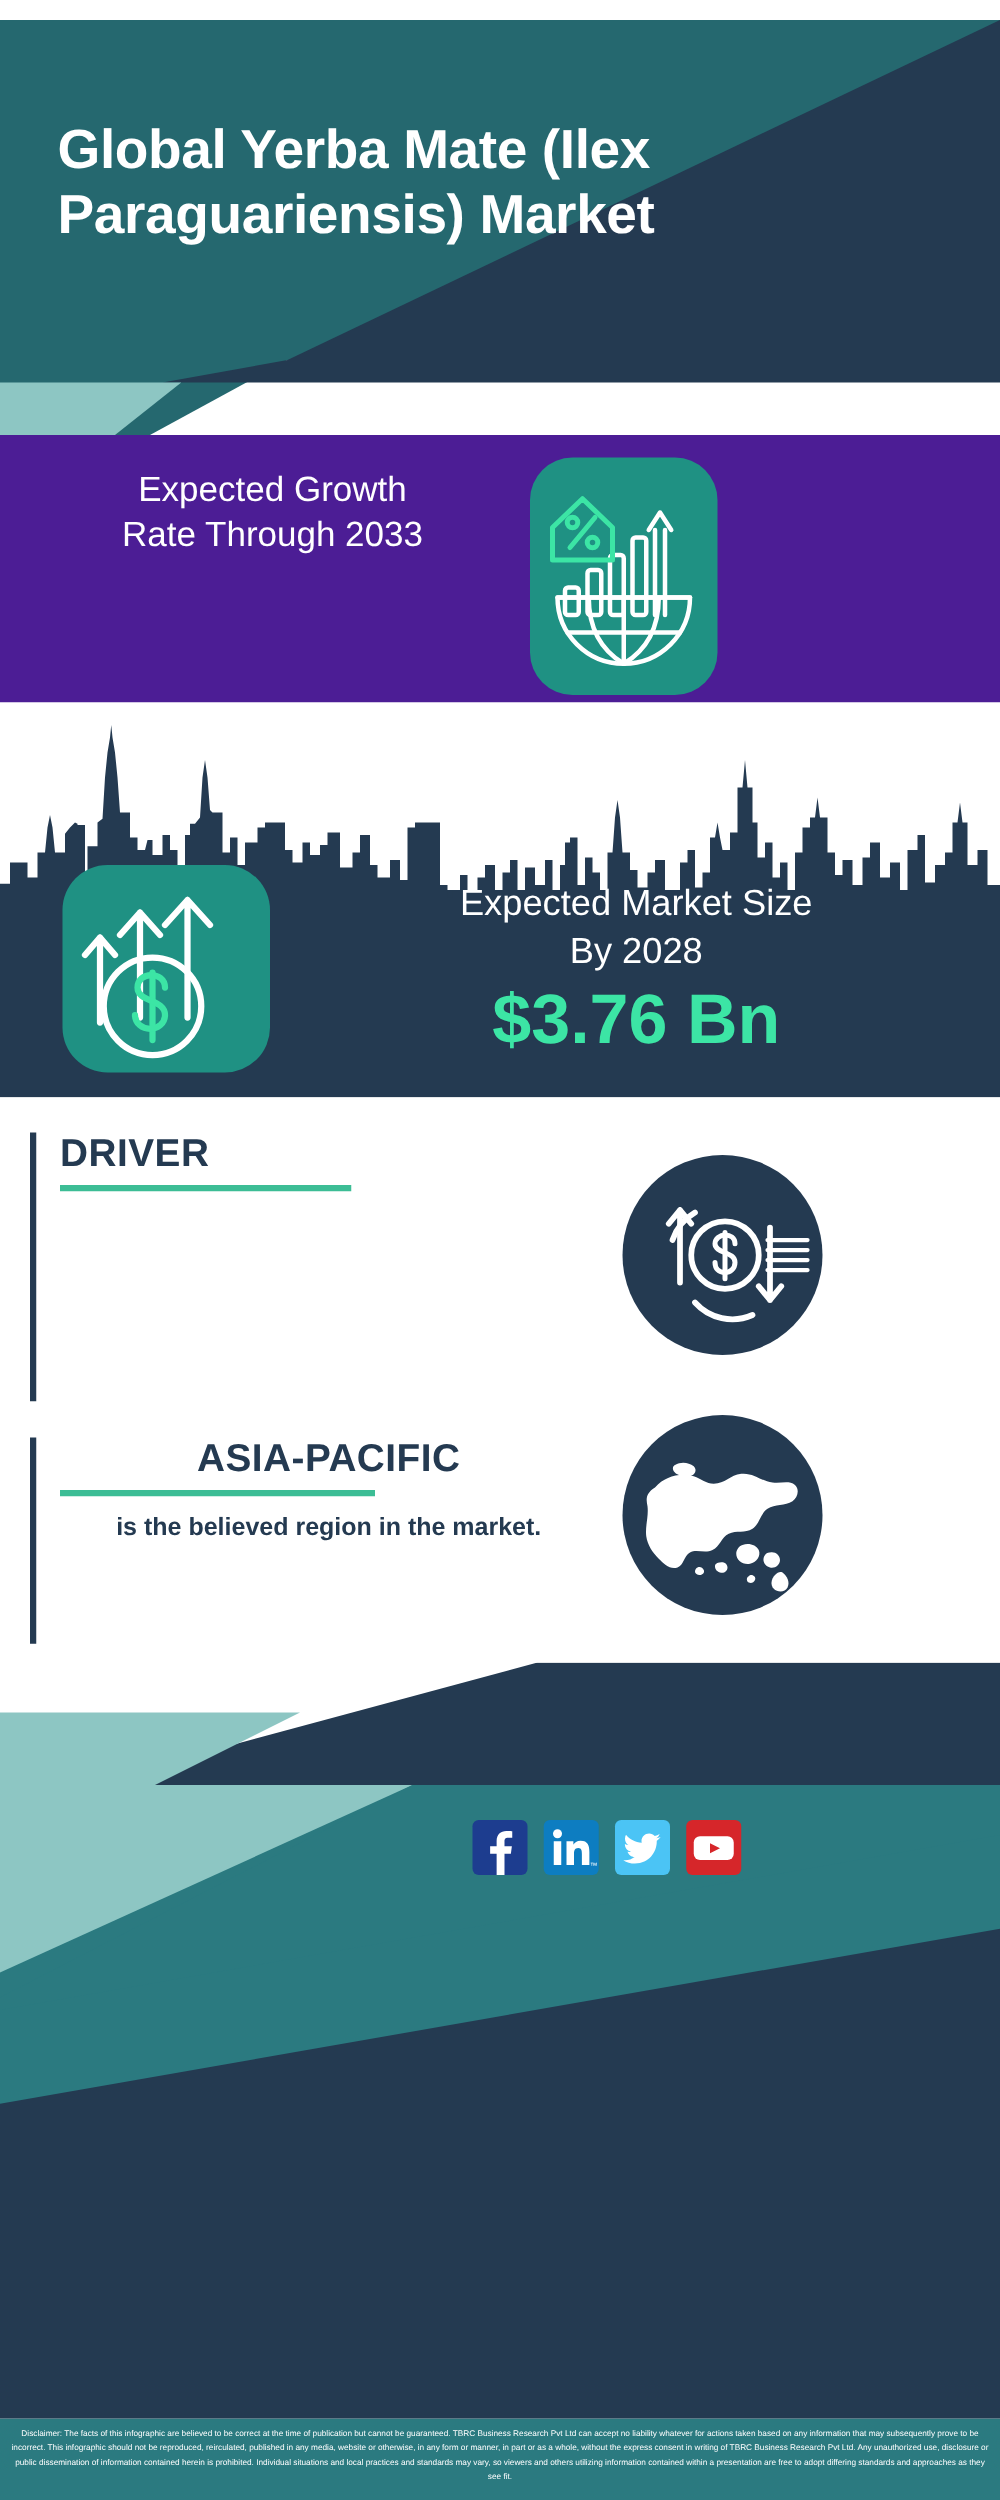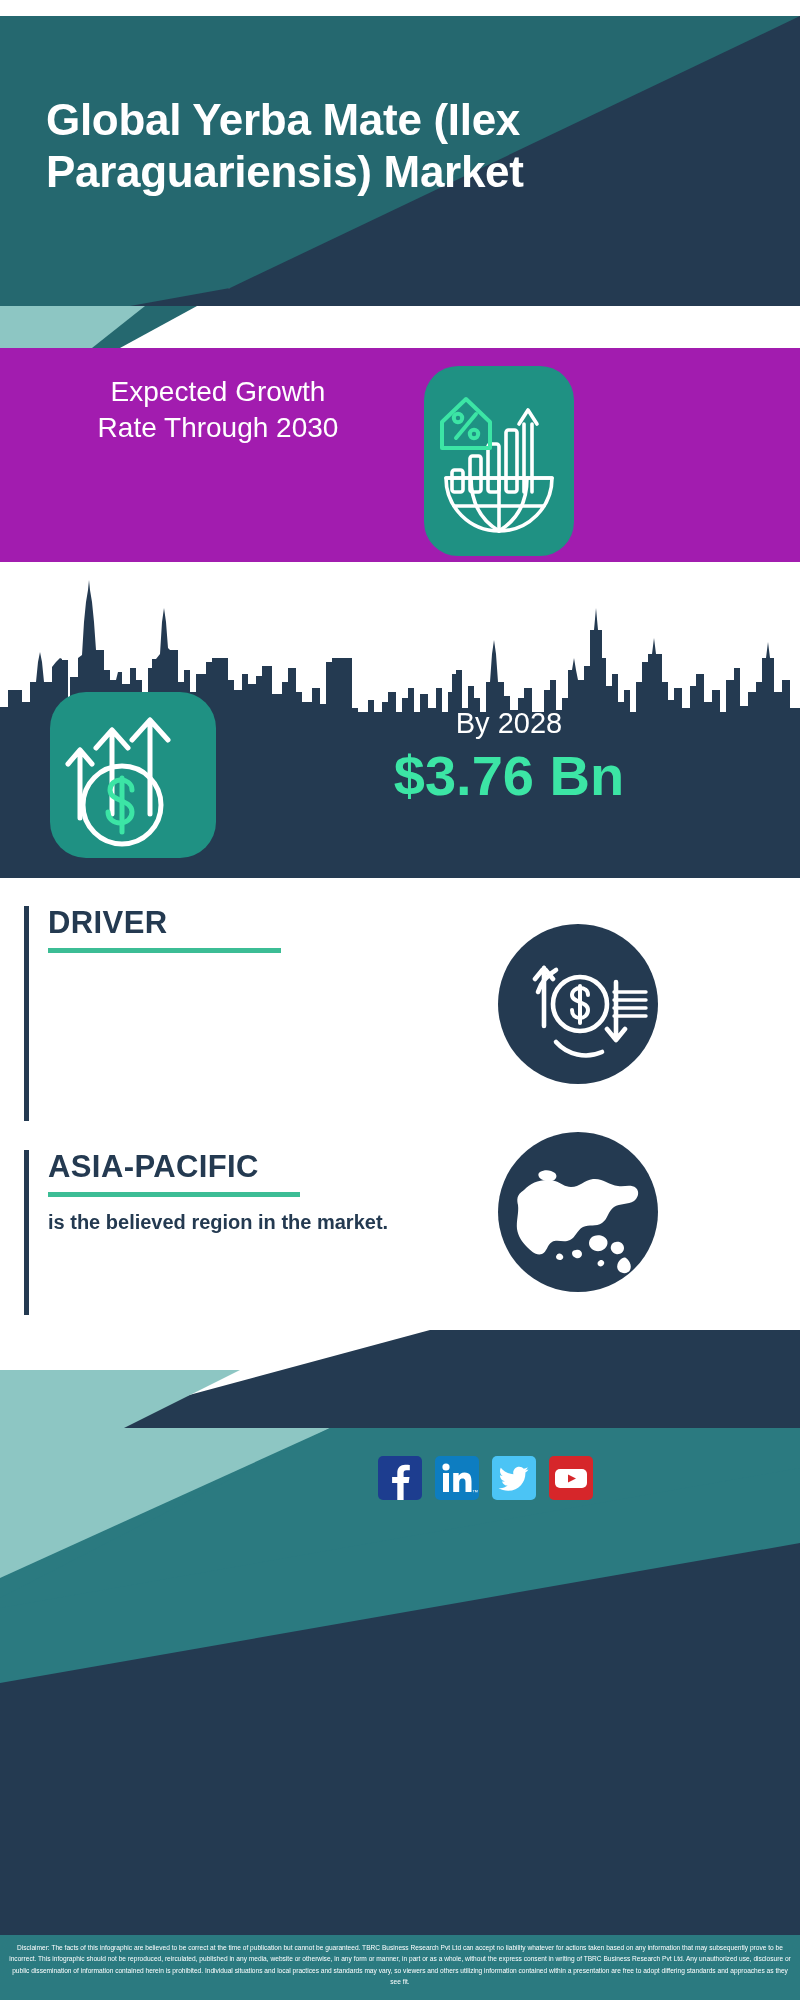--- a/index.html
+++ b/index.html
@@ -18,21 +18,21 @@
     position:absolute;left:46px;top:78px;width:712px;
     color:#ffffff;font-size:44px;line-height:1.18;font-weight:bold;
     letter-spacing:-0.3px;
   }
 
   
   .gapband{position:absolute;left:0;top:272px;width:800px;height:60px;background:#ffffff;overflow:hidden;}
   .gap-dark{position:absolute;left:0;top:0;width:800px;height:60px;}
 
   
-  .growth{position:absolute;left:0;top:332px;width:800px;height:214px;background:#a21caf;}
+  .growth{position:absolute;left:0;top:332px;width:800px;height:214px;background:#4c1d95;}
   .growth-text{position:absolute;left:18px;top:26px;width:400px;text-align:center;color:#fff;}
   .growth-label{font-size:28px;line-height:1.30;font-weight:normal;color:#ffffff;}
   .growth-value{margin-top:10px;font-size:54px;font-weight:bold;color:#3ce5a5;line-height:1;}
   .icon-box{
     position:absolute;left:424px;top:350px;width:150px;height:190px;
     background:#1f9183;border-radius:34px;
   }
   .icon-box svg{display:block;}
 
   
@@ -102,21 +102,21 @@
     <svg class="gap-dark" width="800" height="60" viewBox="0 0 800 60">
       <polygon points="0,0 230,0 120,60 0,60" fill="#25686f"></polygon>
       <polygon points="230,0 800,0 800,18 130,18" fill="#243a51"></polygon>
       <polygon points="0,18 145,18 92,60 0,60" fill="#8dc6c3"></polygon>
     </svg>
   </div>
 
   <div class="growth">
     <div class="growth-text">
       <div class="growth-label">Expected Growth</div>
-      <div class="growth-label">Rate Through 2030</div>
+      <div class="growth-label">Rate Through 2033</div>
     </div>
   </div>
 
   <div class="icon-box">
     <svg width="150" height="190" viewBox="0 0 150 190">
       <g fill="none" stroke="#ffffff" stroke-width="3.6" stroke-linejoin="round" stroke-linecap="round">
 
         <rect x="28" y="104" width="11" height="22" rx="2.5"></rect>
         <rect x="46" y="90" width="11" height="36" rx="2.5"></rect>
         <rect x="64" y="78" width="11" height="48" rx="2.5"></rect>
@@ -193,20 +193,21 @@
         <ellipse cx="72" cy="113" rx="39" ry="39"></ellipse>
       </g>
       <g fill="none" stroke="#3ce5a5" stroke-width="5" stroke-linecap="round" stroke-linejoin="round">
         <path d="M72 86 V140"></path>
         <path d="M82 98 c0 -7 -6 -10 -11 -10 c-6 0 -11 4 -11 10 c0 12 22 9 22 22 c0 7 -6 11 -12 11 c-6 0 -12 -4 -12 -11"></path>
       </g>
     </svg>
   </div>
 
   <div class="mkt-text">
+    <div class="mkt-label">Expected Market Size</div>
     <div class="mkt-label">By 2028</div>
     <div class="mkt-value">$3.76 Bn</div>
   </div>
 
   <div class="cards">
 
     <div class="card" style="left:24px;top:28px;width:460px;height:215px;">
       <div class="card-bar"></div>
       <div class="card-body">
         <div class="card-title">DRIVER</div>
@@ -229,21 +230,21 @@
         </g>
         <g stroke="#ffffff" stroke-width="3.4" stroke-linecap="round">
           <line x1="116" y1="68" x2="148" y2="68"></line>
           <line x1="116" y1="76" x2="148" y2="76"></line>
           <line x1="116" y1="84" x2="148" y2="84"></line>
           <line x1="116" y1="92" x2="148" y2="92"></line>
         </g>
       </svg>
     </div>
 
-    <div class="card" style="left:24px;top:272px;width:460px;height:165px;">
+    <div class="card" style="left:24px;top:272px;width:460px;height:165px;text-align:center;">
       <div class="card-bar"></div>
       <div class="card-body">
         <div class="card-title">ASIA-PACIFIC</div>
         <div class="card-rule" style="width:252px;"></div>
         <div class="card-desc">is the believed region in the market.</div>
       </div>
     </div>
 
     <div class="card-circle" style="left:498px;top:254px;">
       <svg width="160" height="160" viewBox="0 0 160 160">

